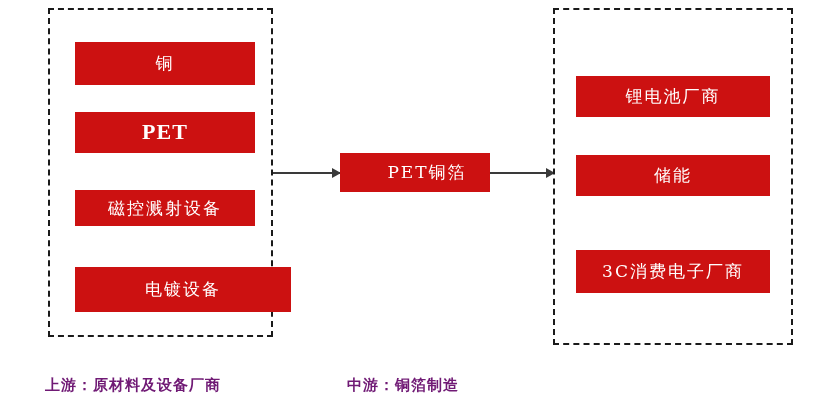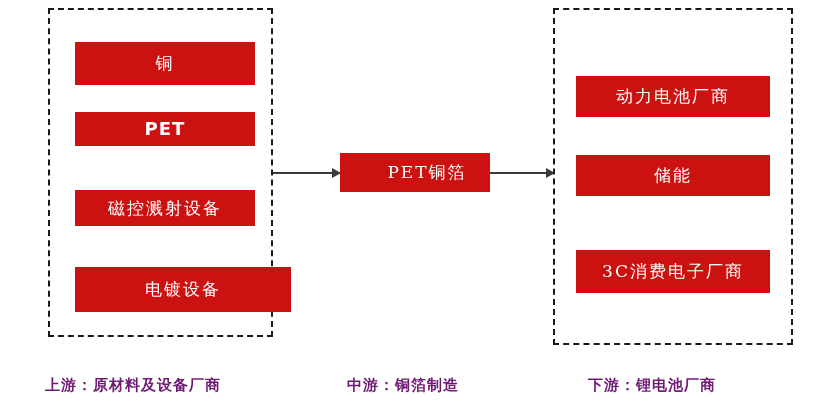--- a/index.html
+++ b/index.html
@@ -77,45 +77,44 @@
 </style>
 </head>
 <body>
 
 <div id="canvas">
 
   <div class="dashed-group" style="left:48px; top:8px; width:225px; height:329px;"></div>
 
   <div class="red-box" style="left:75px; top:42px; width:180px; height:43px; font-size:17px;">铜</div>
 
-  <div class="red-box sans" style="left:75px; top:112px; width:180px; height:34px; font-size:18px;">PET</div>
+  <div class="red-box sans" style="left:75px; top:112px; width:180px; height:41px; font-size:22px;font-family:Liberation Serif, serif;">PET</div>
 
   <div class="red-box" style="left:75px; top:190px; width:180px; height:36px; font-size:17px;">磁控溅射设备</div>
 
   <div class="red-box" style="left:75px; top:267px; width:216px; height:45px; font-size:17px;">电镀设备</div>
 
   <div class="arrow" style="left:273px; top:172px; width:67px;">
     <div class="shaft"></div>
     <div class="head"></div>
   </div>
 
   <div class="red-box" style="left:340px; top:153px; width:150px; height:39px; font-size:17px;padding-left:24px;">PET铜箔</div>
 
   <div class="arrow" style="left:490px; top:172px; width:64px;">
     <div class="shaft"></div>
     <div class="head"></div>
   </div>
 
   <div class="dashed-group" style="left:553px; top:8px; width:240px; height:337px;"></div>
 
-  <div class="red-box" style="left:576px; top:76px; width:194px; height:41px; font-size:17px;">动力电池厂商</div>
+  <div class="red-box" style="left:576px; top:76px; width:194px; height:41px; font-size:17px;">锂电池厂商</div>
 
   <div class="red-box" style="left:576px; top:155px; width:194px; height:41px; font-size:17px;">储能</div>
 
   <div class="red-box" style="left:576px; top:240px; width:194px; height:43px; font-size:17px;margin-top:10px;">3C消费电子厂商</div>
 
   <div class="caption" style="left:45px; top:376px;">上游：原材料及设备厂商</div>
 
   <div class="caption" style="left:347px; top:376px;">中游：铜箔制造</div>
 
-  <div class="caption" style="left:588px; top:376px;">下游：锂电池厂商</div>
 
 </div>
 
 </body></html>

